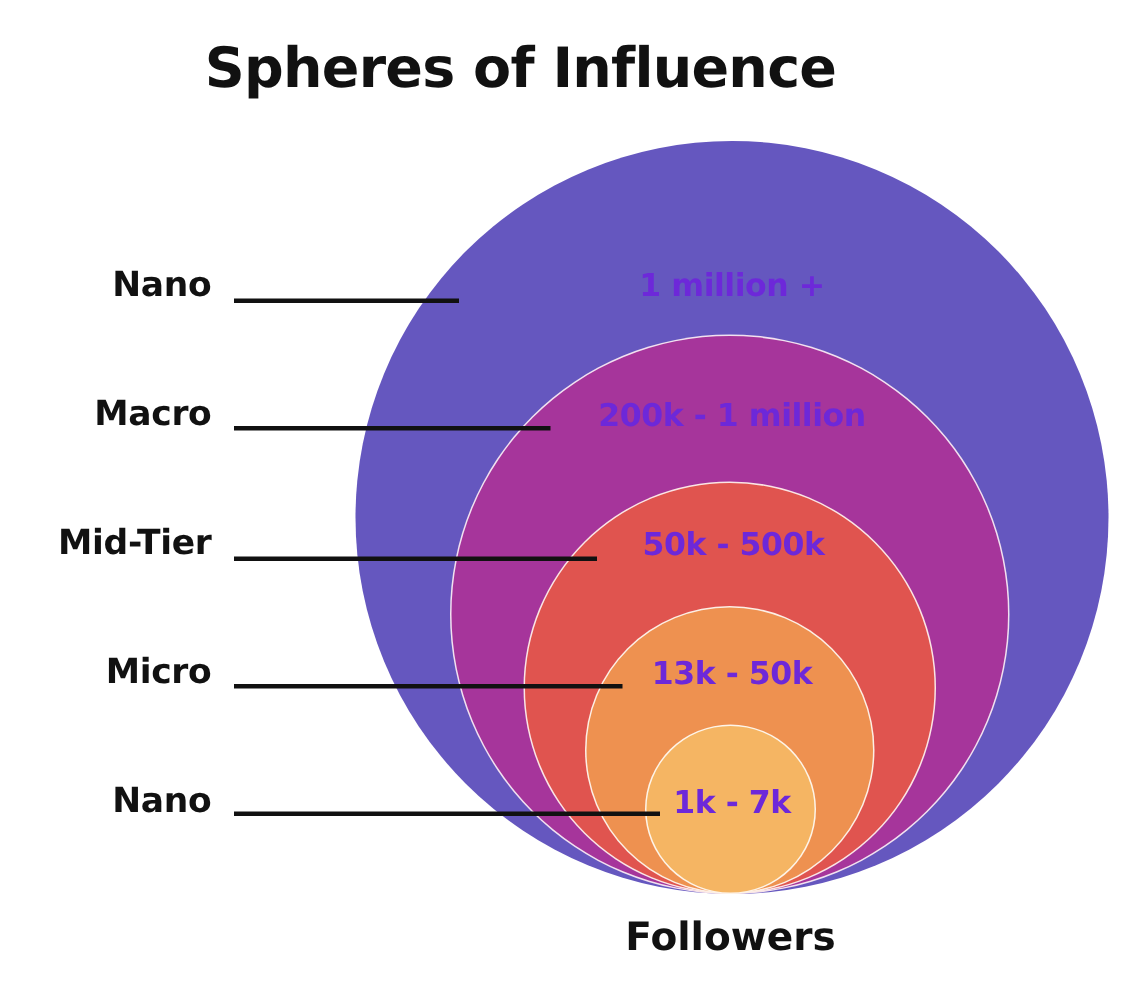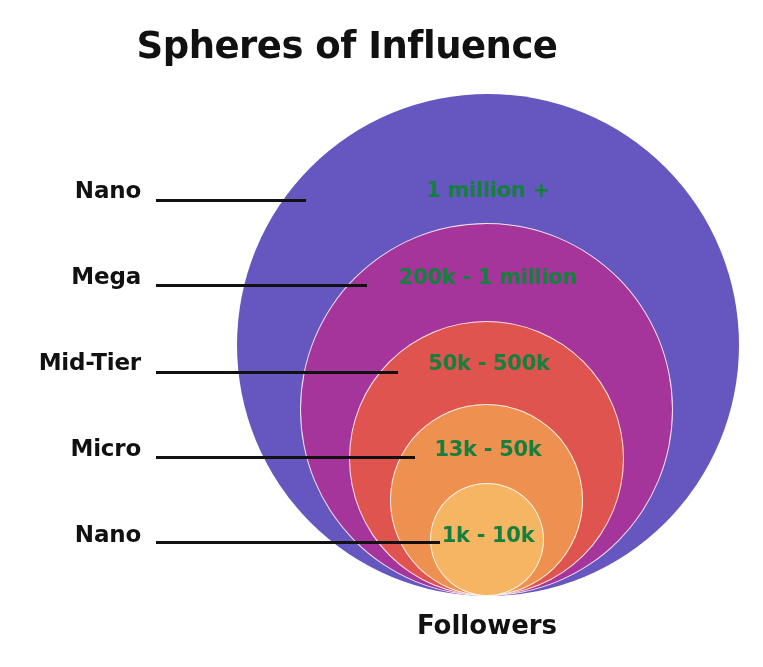--- a/index.html
+++ b/index.html
@@ -34,21 +34,21 @@
     .circle.inner {
       border: 1px solid rgba(255,255,255,0.85);
     }
     .range-label {
       position: absolute;
       font-weight: bold;
       font-size: 21px;
       line-height: 26px;
       text-align: center;
       white-space: nowrap;
-      color: #15803d;
+      color: #6d28d9;
       transform: translate(-50%, -50%);
       letter-spacing: -0.3px;
     }
     .tier-label {
       position: absolute;
       right: 622px;
       font-weight: bold;
       font-size: 23px;
       line-height: 28px;
       white-space: nowrap;
@@ -85,24 +85,24 @@
 <div class="circle inner" style="left:390px; top:404px; width:193px; height:192px; background:#EE9150;"></div>
 <div class="circle inner" style="left:430px; top:483px; width:114px; height:113px; background:#F5B563;"></div>
 
 <div class="leader" style="top:200px; width:150px;"></div>
 <div class="leader" style="top:285px; width:211px;"></div>
 <div class="leader" style="top:372px; width:242px;"></div>
 <div class="leader" style="top:457px; width:259px;"></div>
 <div class="leader" style="top:542px; width:284px;"></div>
 
 <div class="tier-label" style="top:190px;">Nano</div>
-<div class="tier-label" style="top:276px;">Mega</div>
+<div class="tier-label" style="top:276px;">Macro</div>
 <div class="tier-label" style="top:362px;">Mid-Tier</div>
 <div class="tier-label" style="top:448px;">Micro</div>
 <div class="tier-label" style="top:534px;text-align:center;">Nano</div>
 
 <div class="range-label" style="left:488px; top:190px;">1 million +</div>
 <div class="range-label" style="left:488px; top:277px;">200k - 1 million</div>
 <div class="range-label" style="left:489px; top:363px;">50k - 500k</div>
 <div class="range-label" style="left:488px; top:449px;">13k - 50k</div>
-<div class="range-label" style="left:488px; top:535px;">1k - 10k</div>
+<div class="range-label" style="left:488px; top:535px;">1k - 7k</div>
 
 <div class="footer">Followers</div>
 
 </body></html>

